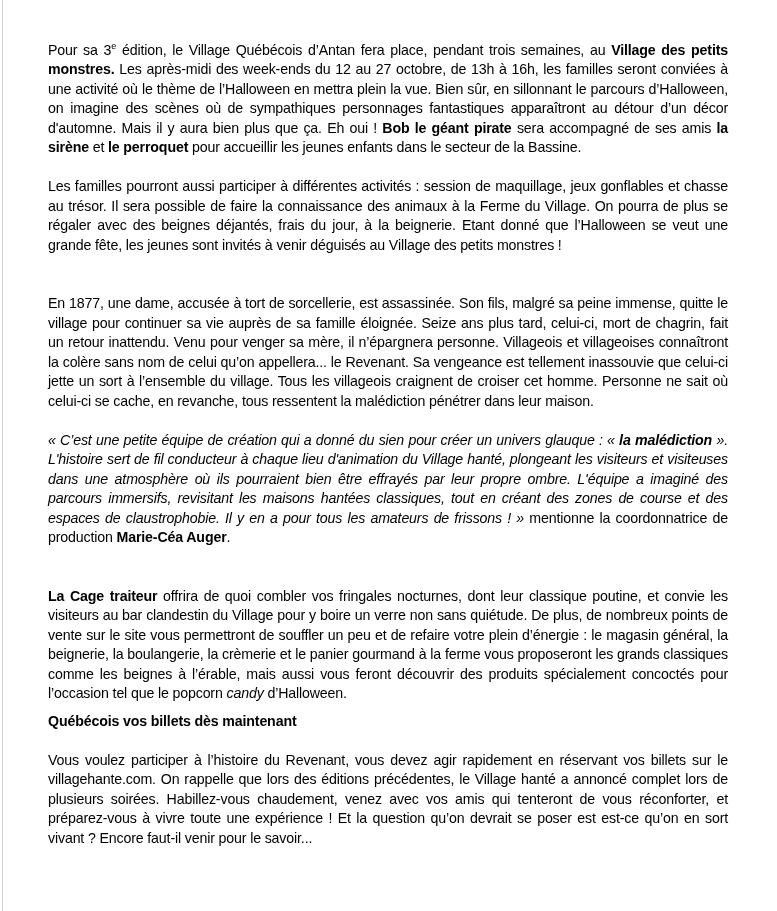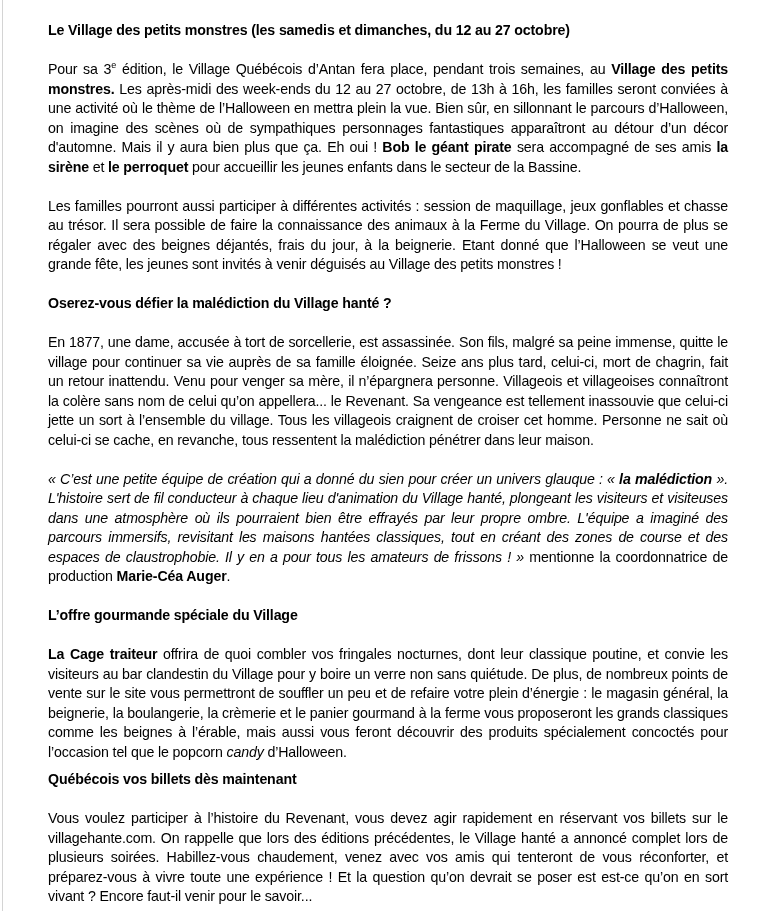--- a/index.html
+++ b/index.html
@@ -47,35 +47,32 @@
     b { font-weight: bold; }
     i { font-style: italic; }
   </style>
 </head>
 <body>
 
 <div class="page-border"></div>
 
 <div class="doc">
 
-  <h2>Le Village des petits monstres (les samedis et dimanches, du 12 au 27 octobre)</h2>
   <div class="gap-lg"></div>
   <p><span>Pour sa 3</span><sup style="font-size:9px;line-height:0;">e</sup><span> édition, le Village Québécois d’Antan fera place, pendant trois semaines, au </span><b>Village des petits monstres.</b><span> Les après-midi des week-ends du 12 au 27 octobre, de 13h à 16h, les familles seront conviées à une activité où le thème de l’Halloween en mettra plein la vue. Bien sûr, en sillonnant le parcours d’Halloween, on imagine des scènes où de sympathiques personnages fantastiques apparaîtront au détour d’un décor d'automne. Mais il y aura bien plus que ça. Eh oui ! </span><b>Bob le géant pirate</b><span> sera accompagné de ses amis </span><b>la sirène</b><span> et </span><b>le perroquet</b><span> pour accueillir les jeunes enfants dans le secteur de la Bassine.</span></p>
   <div class="gap-lg"></div>
   <p>Les familles pourront aussi participer à différentes activités : session de maquillage, jeux gonflables et chasse au trésor. Il sera possible de faire la connaissance des animaux à la Ferme du Village. On pourra de plus se régaler avec des beignes déjantés, frais du jour, à la beignerie. Etant donné que l’Halloween se veut une grande fête, les jeunes sont invités à venir déguisés au Village des petits monstres !</p>
   <div class="gap-lg"></div>
 
-  <h2>Oserez-vous défier la malédiction du Village hanté ?</h2>
   <div class="gap-lg"></div>
   <p>En 1877, une dame, accusée à tort de sorcellerie, est assassinée. Son fils, malgré sa peine immense, quitte le village pour continuer sa vie auprès de sa famille éloignée. Seize ans plus tard, celui-ci, mort de chagrin, fait un retour inattendu. Venu pour venger sa mère, il n’épargnera personne. Villageois et villageoises connaîtront la colère sans nom de celui qu’on appellera... le Revenant. Sa vengeance est tellement inassouvie que celui-ci jette un sort à l’ensemble du village. Tous les villageois craignent de croiser cet homme. Personne ne sait où celui-ci se cache, en revanche, tous ressentent la malédiction pénétrer dans leur maison.</p>
   <div class="gap-lg"></div>
   <p><i><span>« C’est une petite équipe de création qui a donné du sien pour créer un univers glauque : « </span><b>la malédiction</b><span> ». L'histoire sert de fil conducteur à chaque lieu d'animation du Village hanté, plongeant les visiteurs et visiteuses dans une atmosphère où ils pourraient bien être effrayés par leur propre ombre. L'équipe a imaginé des parcours immersifs, revisitant les maisons hantées classiques, tout en créant des zones de course et des espaces de claustrophobie. Il y en a pour tous les amateurs de frissons ! »</span></i><span> mentionne la coordonnatrice de production </span><b>Marie-Céa Auger</b><span>.</span></p>
   <div class="gap-lg"></div>
 
-  <h2>L’offre gourmande spéciale du Village</h2>
   <div class="gap-lg"></div>
   <p><b>La Cage traiteur</b><span> offrira de quoi combler vos fringales nocturnes, dont leur classique poutine, et convie les visiteurs au bar clandestin du Village pour y boire un verre non sans quiétude.  De plus, de nombreux points de vente sur le site vous permettront de souffler un peu et de refaire votre plein d’énergie : le magasin général, la beignerie, la boulangerie, la crèmerie et le panier gourmand à la ferme vous proposeront les grands classiques comme les beignes à l’érable, mais aussi vous feront découvrir des produits spécialement concoctés pour l’occasion tel que le popcorn </span><i>candy</i><span> d’Halloween.</span></p>
   <div class="gap-sm"></div>
 
   <h2>Québécois vos billets dès maintenant</h2>
   <div class="gap-lg"></div>
   <p>Vous voulez participer à l’histoire du Revenant, vous devez agir rapidement en réservant vos billets sur le villagehante.com.  On rappelle que lors des éditions précédentes, le Village hanté a annoncé complet lors de plusieurs soirées. Habillez-vous chaudement, venez avec vos amis qui tenteront de vous réconforter, et préparez-vous à vivre toute une expérience !  Et la question qu’on devrait se poser est est-ce qu’on en sort vivant ?  Encore faut-il venir pour le savoir...</p>
 
 </div>
 

